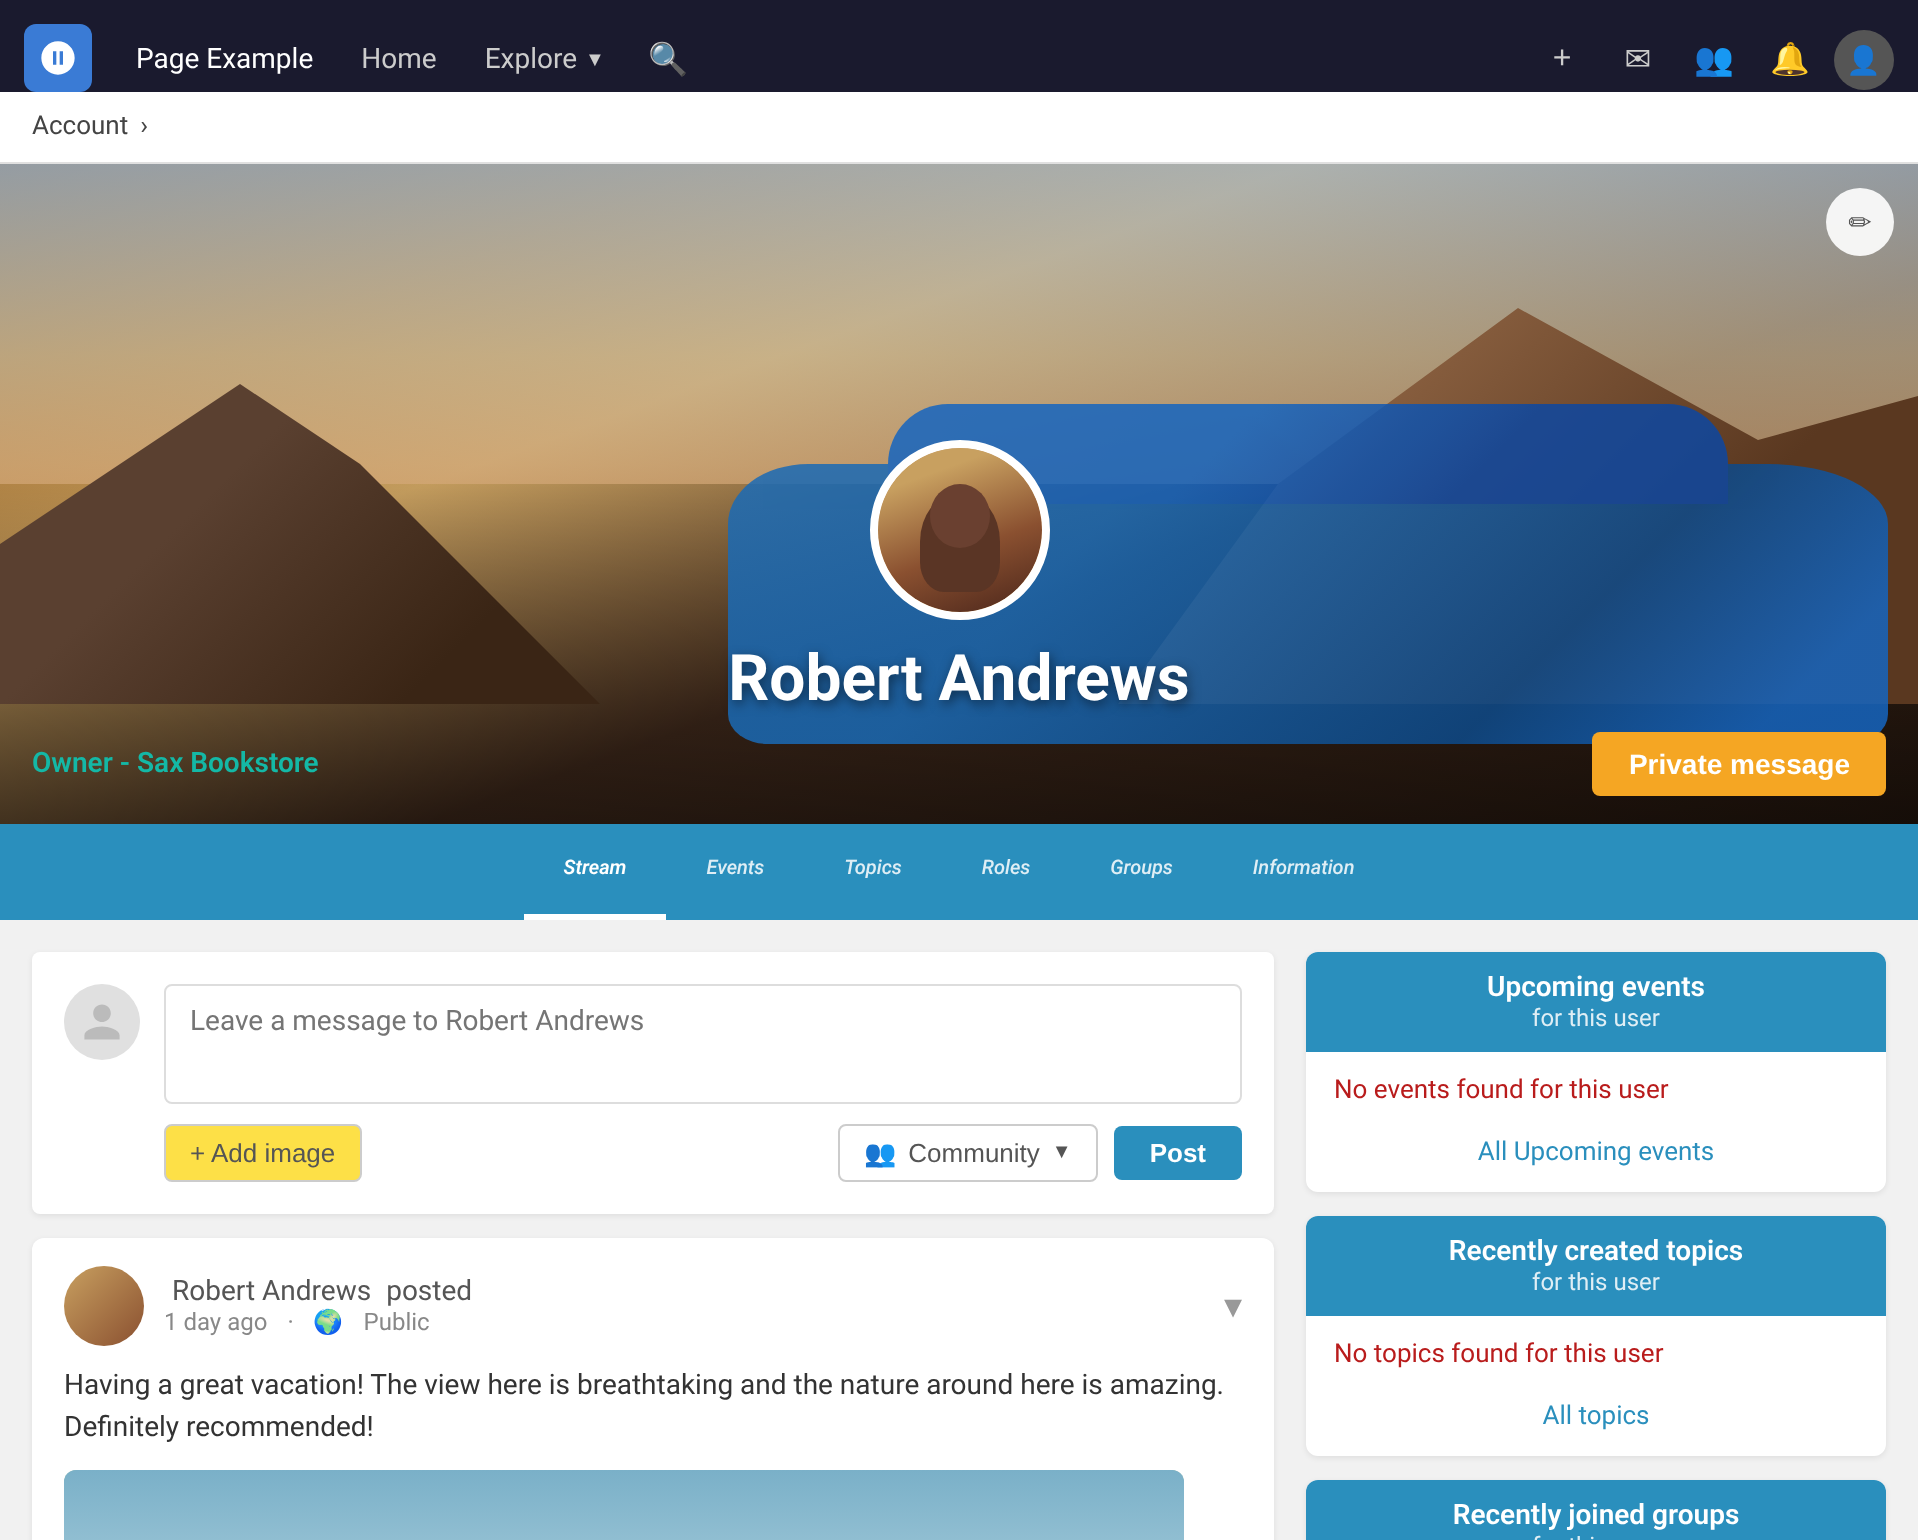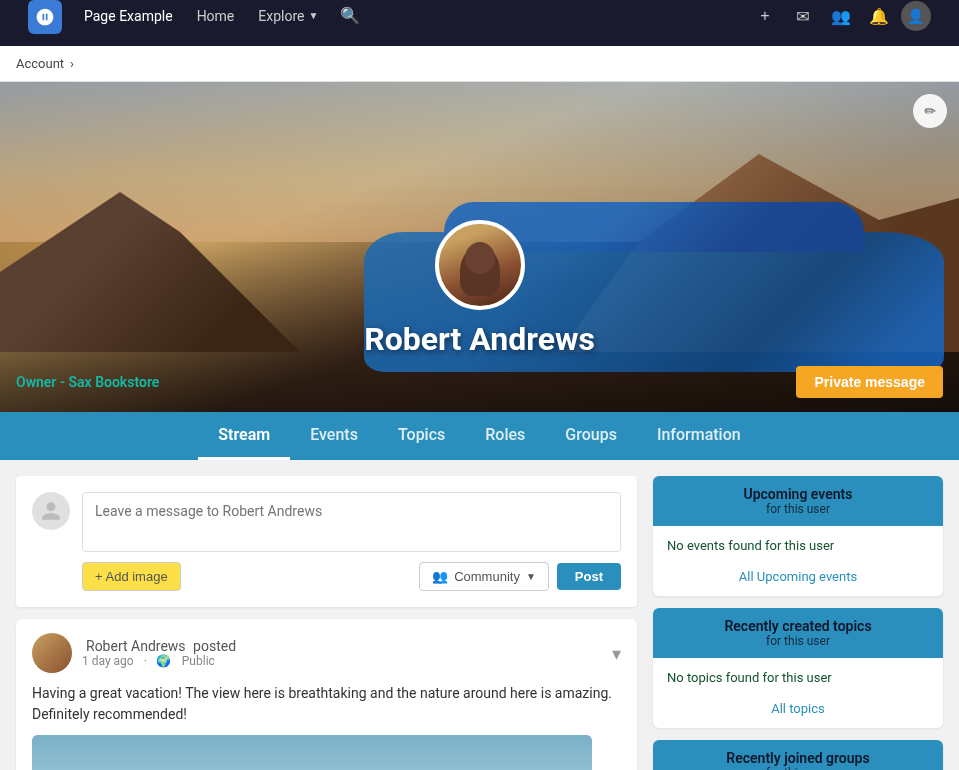--- a/index.html
+++ b/index.html
@@ -3,22 +3,22 @@
   <meta charset="utf-8">
   <style>
     * { margin: 0; padding: 0; box-sizing: border-box; }
     body { font-family: -apple-system, BlinkMacSystemFont, 'Segoe UI', Roboto, sans-serif; background: #f1f1f1; color: #333; }
 
     
     .topnav {
       background: #1a1a2e;
       height: 46px;
       display: flex;
-      align-items: flex-start;
-      padding: 0 28px;
+      align-items: flex-end;
+      padding: 0 12px;
       gap: 0;
     }
     .topnav-logo {
       width: 34px; height: 34px;
       background: #3a7bd5;
       border-radius: 6px;
       display: flex; align-items: center; justify-content: center;
       margin-right: 12px;
       flex-shrink: 0;
     }
@@ -224,27 +224,28 @@
     .profile-tabs {
       background: #2a8fbd;
       display: flex;
       align-items: center;
       justify-content: center;
       gap: 0;
       height: 48px;
     }
     .profile-tab {
       color: rgba(255,255,255,0.85);
-      font-size: 16px;
+      font-size: 10px;
       padding: 0 20px;
       height: 100%;
       display: flex; align-items: center;
       cursor: pointer;
       border-bottom: 3px solid transparent;
       font-weight: 500;
+      font-style: italic;
     }
     .profile-tab.active {
       color: #fff;
       border-bottom: 3px solid #fff;
       font-weight: 600;
     }
 
     
     .main-content {
       display: flex;
@@ -394,38 +395,38 @@
     .widget {
       background: #fff;
       border-radius: 6px;
       padding: 0;
       margin-bottom: 12px;
       box-shadow: 0 1px 3px rgba(0,0,0,0.08);
       overflow: hidden;
     }
     .widget-header {
       background: #2a8fbd;
-      color: #0f172a;
+      color: #ffffff;
       padding: 10px 14px;
       text-align: center;
     }
     .widget-title {
       font-size: 14px;
       font-weight: 600;
     }
     .widget-subtitle {
       font-size: 12px;
       opacity: 0.85;
     }
     .widget-body {
       padding: 12px 14px;
     }
     .widget-empty {
       font-size: 13px;
-      color: #14532d;
+      color: #b91c1c;
       margin-bottom: 12px;
     }
     .widget-link {
       color: #2a8fbd;
       font-size: 13px;
       text-decoration: none;
       display: block;
       text-align: center;
       padding-top: 4px;
       cursor: pointer;

